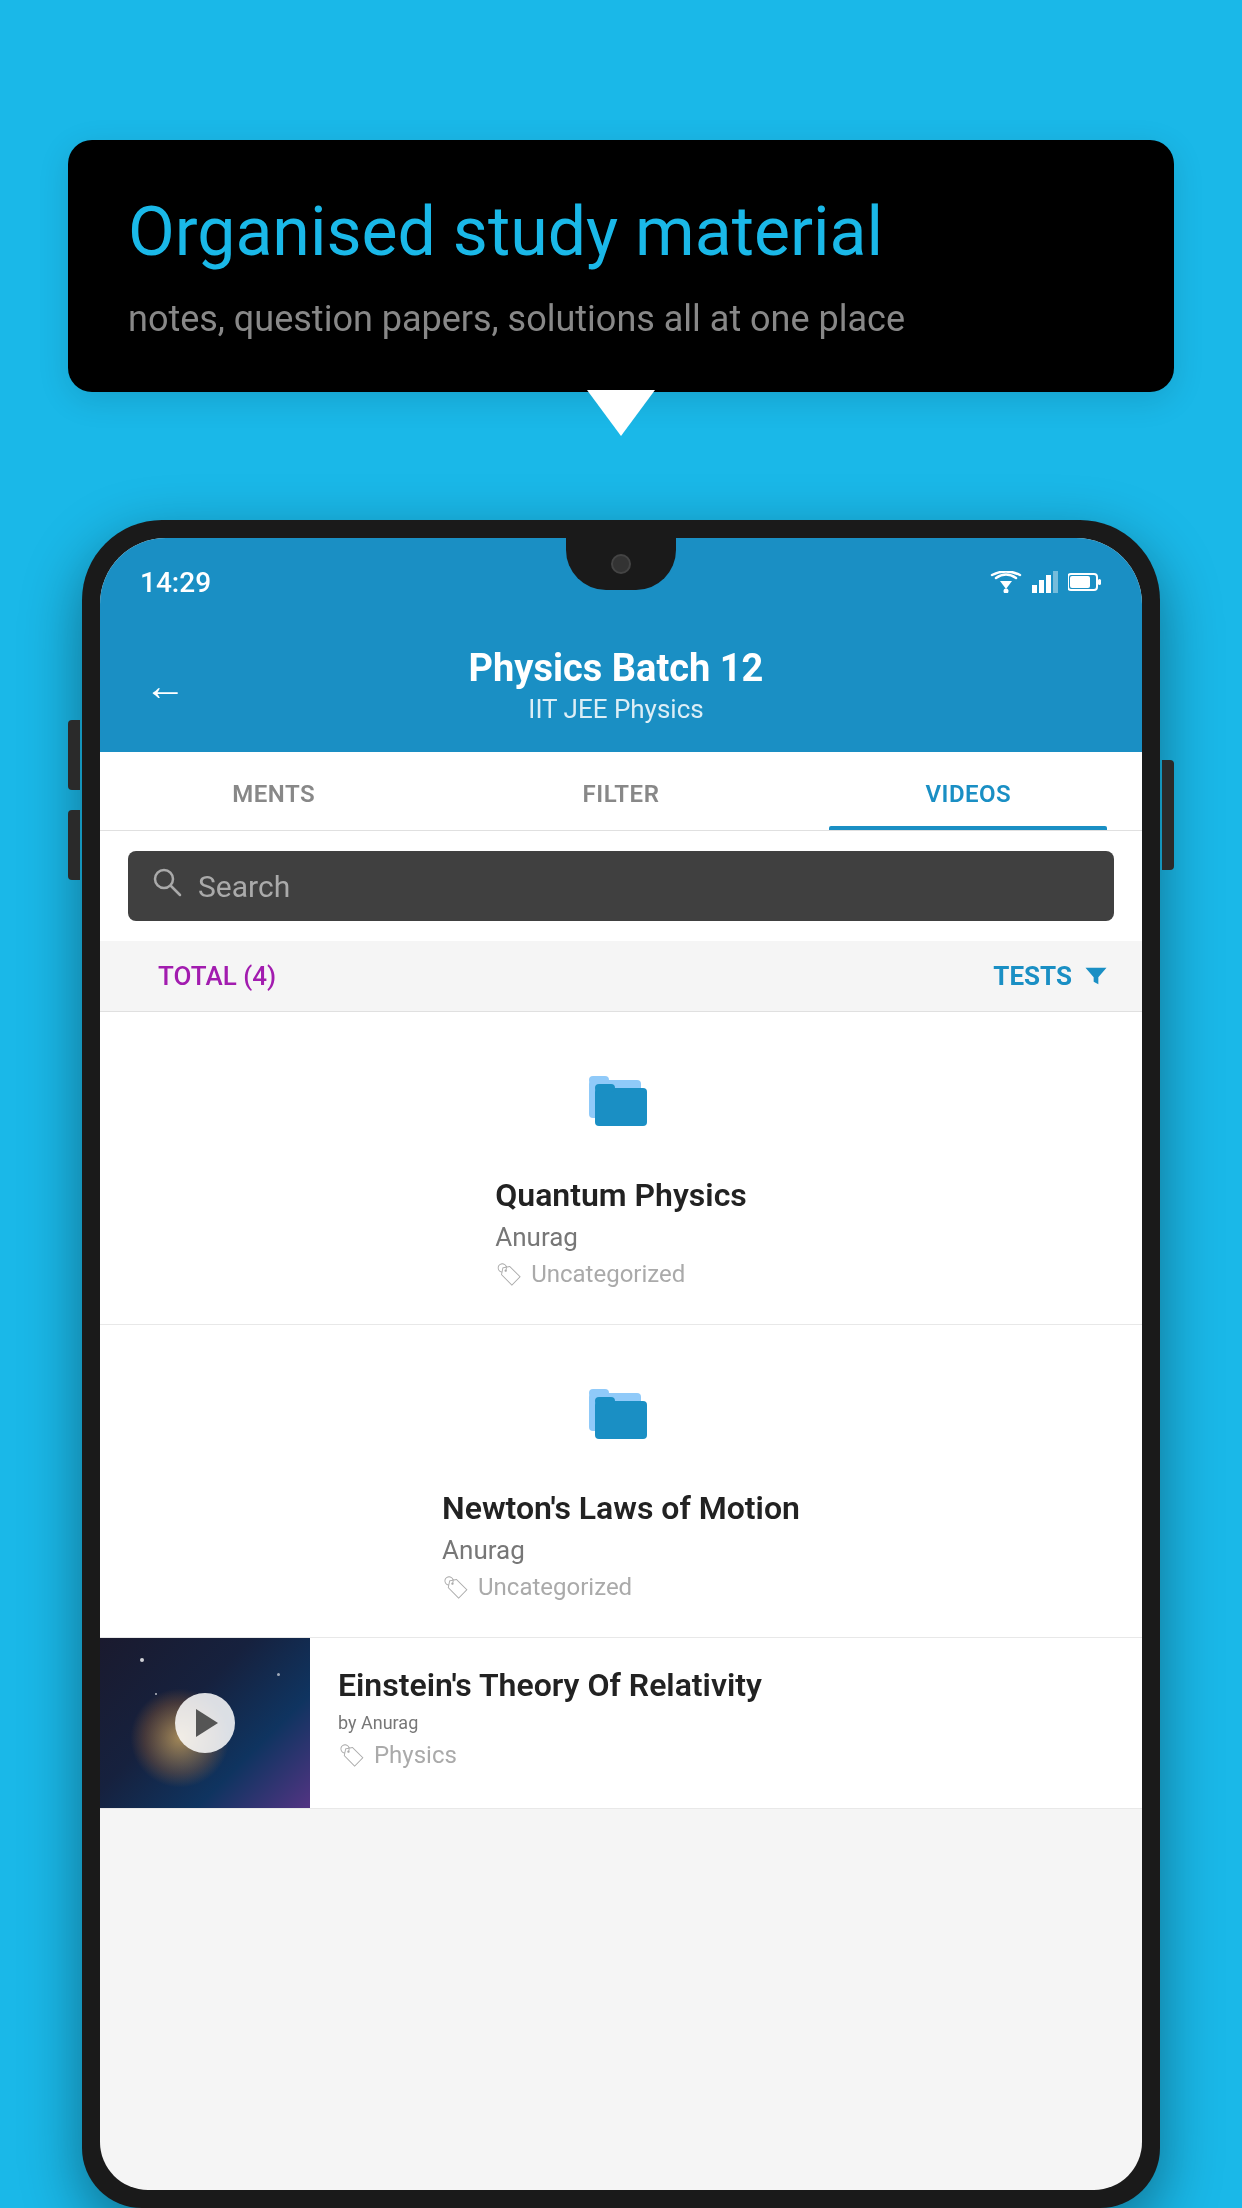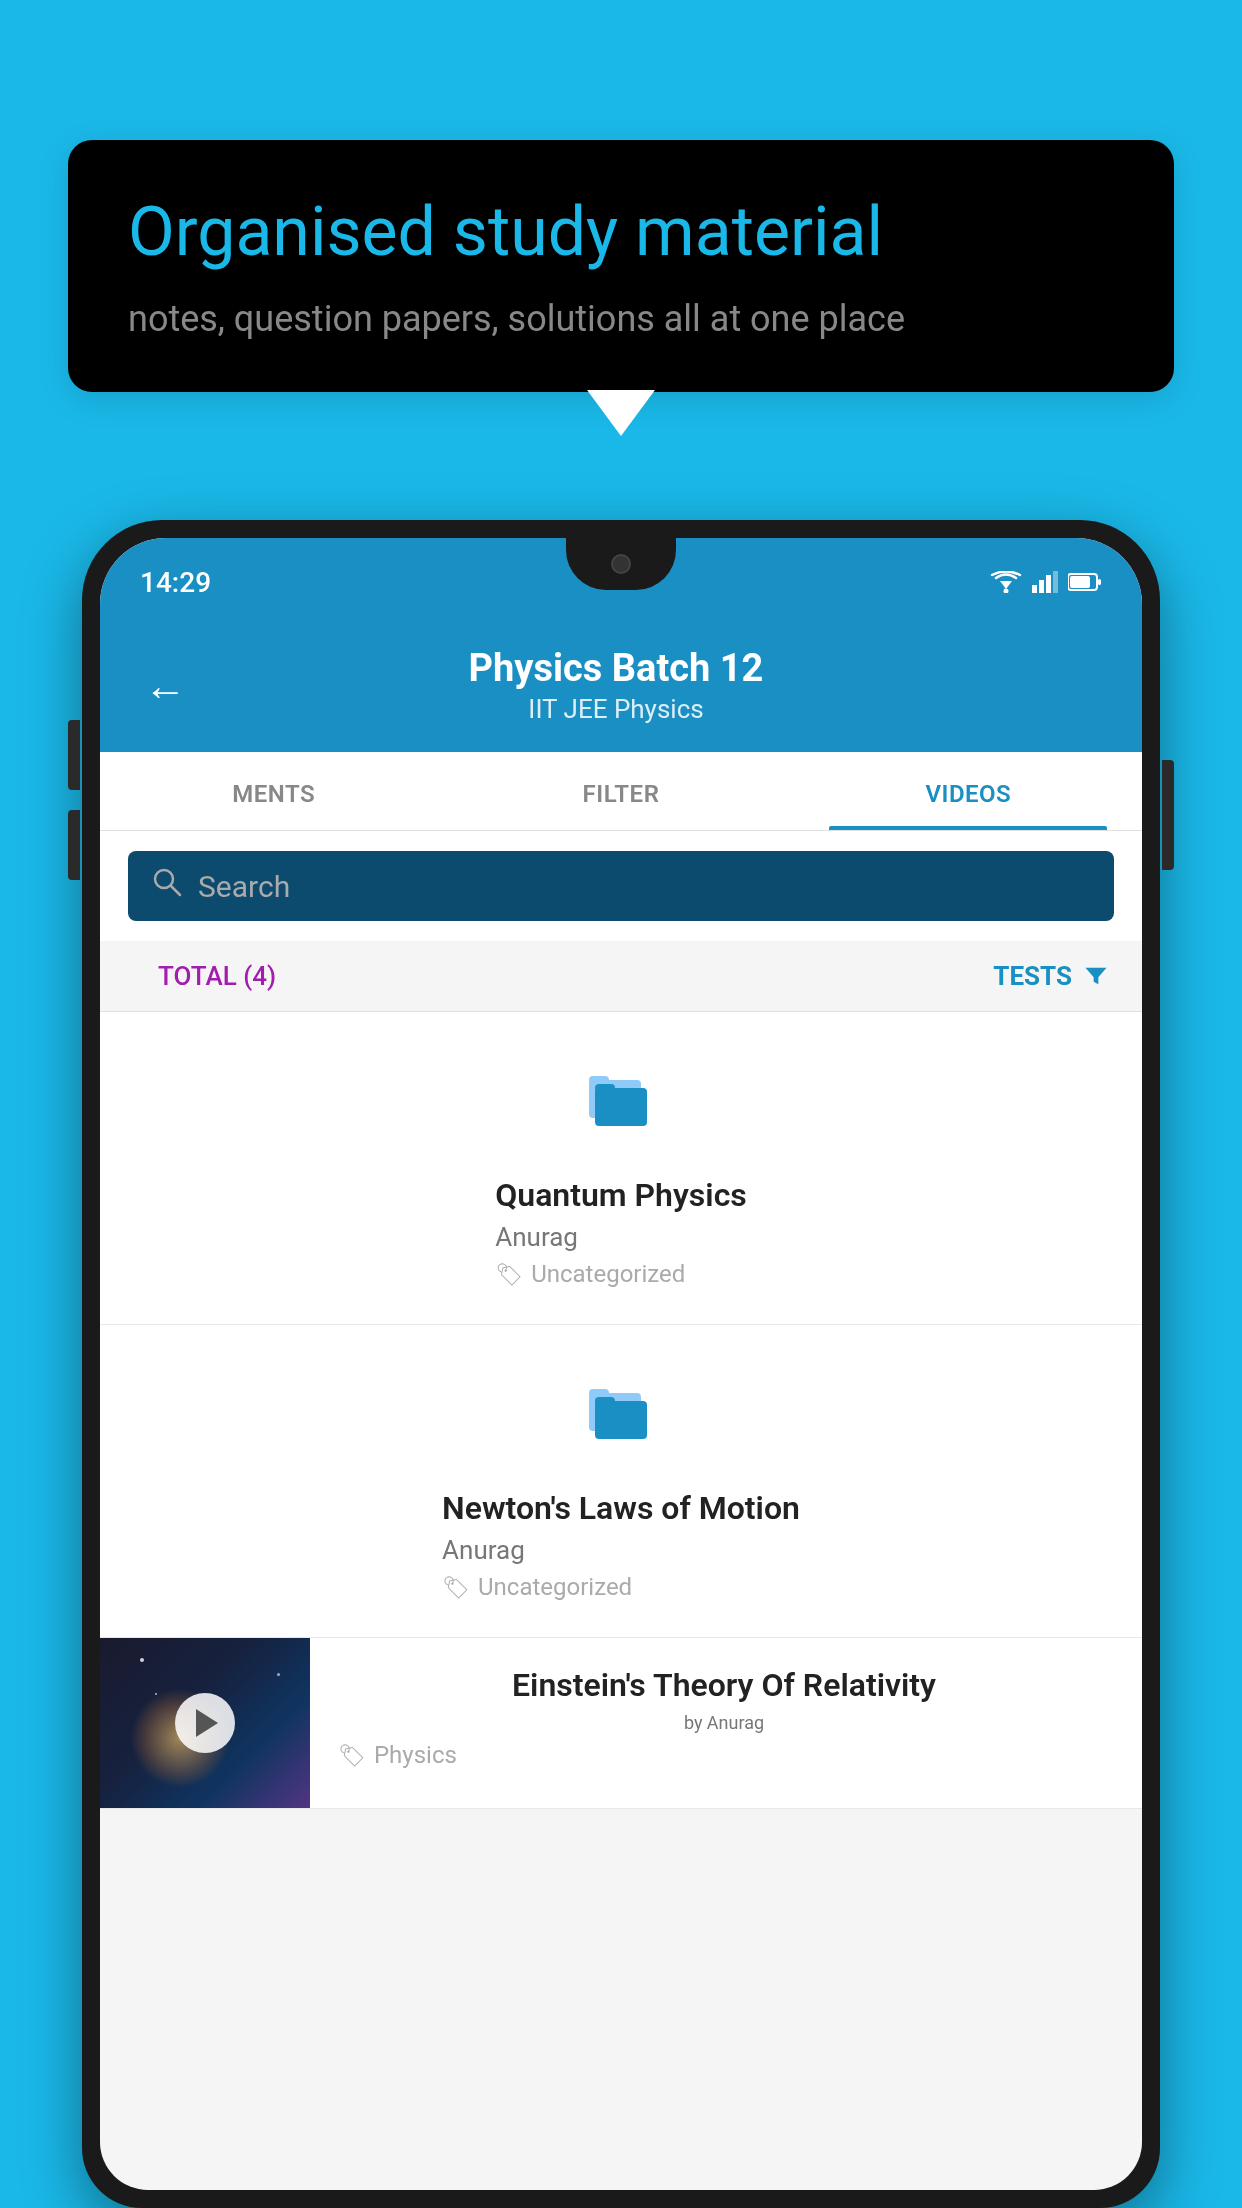--- a/index.html
+++ b/index.html
@@ -191,21 +191,21 @@
       border-radius: 2px 2px 0 0;
     }
 
     
     .search-section {
       background: white;
       padding: 20px 28px;
     }
 
     .search-bar {
-      background: #0c4a6e;
+      background: #404040;
       border-radius: 8px;
       display: flex;
       align-items: center;
       padding: 16px 24px;
       gap: 16px;
     }
 
     .search-icon-wrap {
       color: #999;
       font-size: 32px;
@@ -351,21 +351,20 @@
       height: 0;
       border-top: 14px solid transparent;
       border-bottom: 14px solid transparent;
       border-left: 22px solid #555;
       margin-left: 4px;
     }
 
     .thumb-info {
       flex: 1;
       padding: 28px 0 28px 28px;
-      text-align: center;
     }
 
     .thumb-title {
       font-size: 32px;
       font-weight: 600;
       color: #222;
       margin-bottom: 8px;
     }
 
     .thumb-author {

